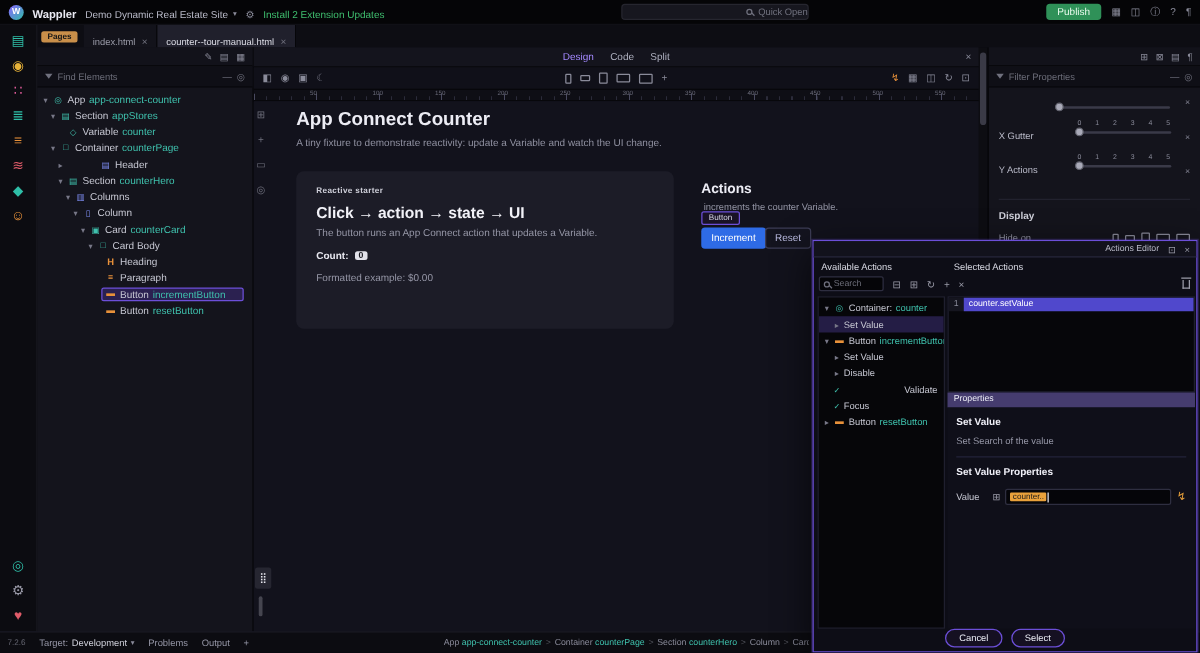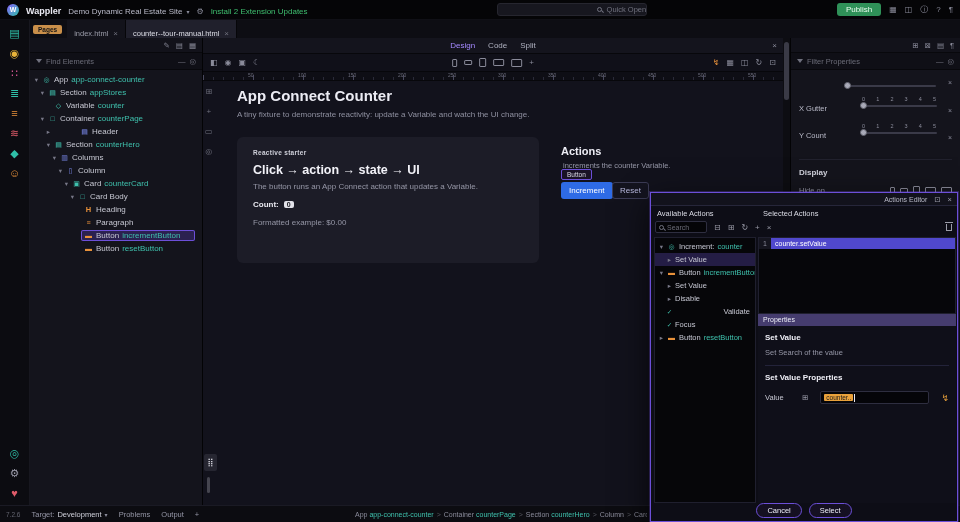--- a/index.html
+++ b/index.html
@@ -168,21 +168,21 @@
   .sel-row{display:flex;height:11px;font-size:7px;align-items:stretch}
   .sel-idx{width:12px;background:#15151f;color:#8a8b9a;text-align:center;line-height:11px}
   .sel-label{flex:1;background:var(--selection,#5048cc);color:#fff;padding-left:4px;line-height:11px}
   .m-props-bar{position:absolute;left:107px;top:121px;width:198px;height:12px;background:#453c6e;
                font-size:7px;color:#ecedf6;line-height:12px;padding-left:5px}
   .m-props{position:absolute;left:107px;top:133px;width:198px;bottom:18px;background:#0f0f19;padding:7px 7px}
   .mp-title{font-size:8px;font-weight:bold;color:#f0f0f8}
   .mp-desc{font-size:7.5px;color:#9596a6;margin-top:6px}
   .mp-hr{border:none;border-top:1px solid #23233a;margin:8px 0 7px}
   .mp-sub{font-size:8px;font-weight:bold;color:#f0f0f8}
-  .mp-valrow{margin-top:9px;display:flex;align-items:center;gap:12px}
+  .mp-valrow{margin-top:9px;display:flex;align-items:center;gap:4px}
   .mp-vlabel{font-size:7.5px;color:#c6c7d2;width:25px}
   .mp-vico{font-size:7.5px;color:#9a9ba8}
   .mp-input{flex:1;height:13px;background:#050509;border:1px solid #2e2e40;border-radius:2px;display:flex;
             align-items:center;padding:0 3px}
   .token{background:var(--token,#e9a13b);color:#1a1a1a;font-size:6.5px;padding:0 2px;border-radius:1px}
   .caret{display:inline-block;width:1px;height:8px;background:#e8e8f0;margin-left:1px}
   .mp-zap{font-size:9px;color:var(--token,#e9a13b)}
   .m-footer{position:absolute;left:0;right:0;bottom:3px;display:flex;justify-content:center;gap:7px}
   .m-btn{font-size:7.5px;color:#ecedf6;background:#151022;border:1px solid var(--accent,#6c4fd8);
          border-radius:8px;padding:2px 10px;font-family:inherit}
@@ -493,21 +493,21 @@
                 <span>4</span>
                 <span>5</span>
               </div>
               <div class="track">
                 <span class="knob"></span>
               </div>
             </div>
             <span class="slider-x">×</span>
           </div>
           <div class="slider-row">
-            <span class="slider-label">Y Count</span>
+            <span class="slider-label">Y Actions</span>
             <div class="slider-ctl">
               <div class="ticks">
                 <span>0</span>
                 <span>1</span>
                 <span>2</span>
                 <span>3</span>
                 <span>4</span>
                 <span>5</span>
               </div>
               <div class="track">
@@ -556,21 +556,21 @@
       <span class="m-tico">↻</span>
       <span class="m-tico">+</span>
       <span class="m-tico">×</span>
       <span class="i-trash"></span>
     </div>
     <div class="m-left" id="modal-tree">
         <div class="tree-row" style="padding-left: 3px;">
           <span class="chev">▾</span>
           <span class="row-inner">
             <span class="ti ti-globe">◎</span>
-            <span class="t-type">Increment:</span>
+            <span class="t-type">Container:</span>
             <span class="t-name">counter</span>
           </span>
         </div>
         <div class="tree-row selected" style="padding-left: 11px;">
           <span class="chev">▸</span>
           <span class="row-inner">
             <span class="t-type">Set Value</span>
           </span>
         </div>
         <div class="tree-row" style="padding-left: 3px;">

